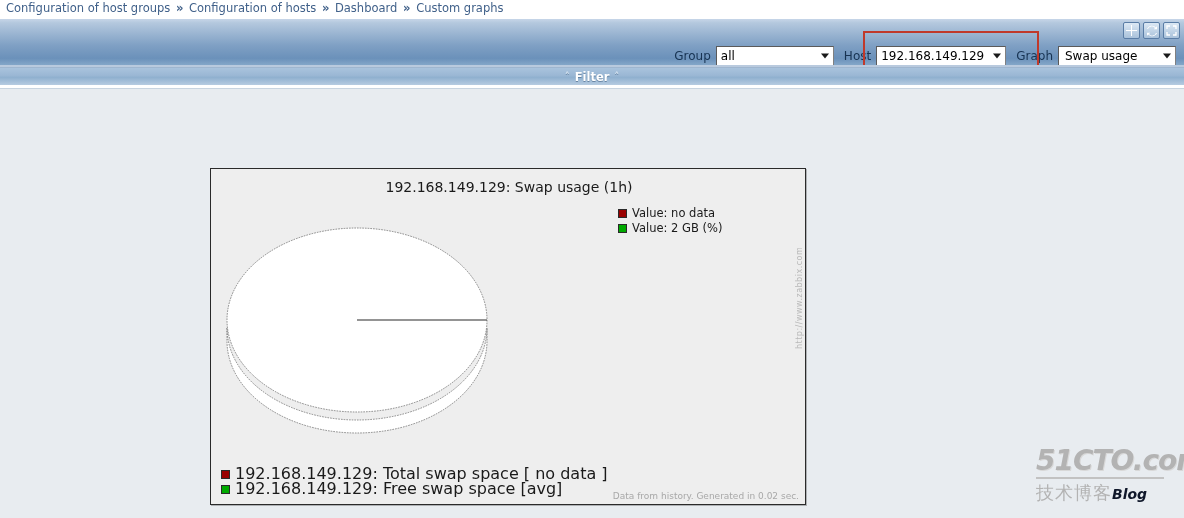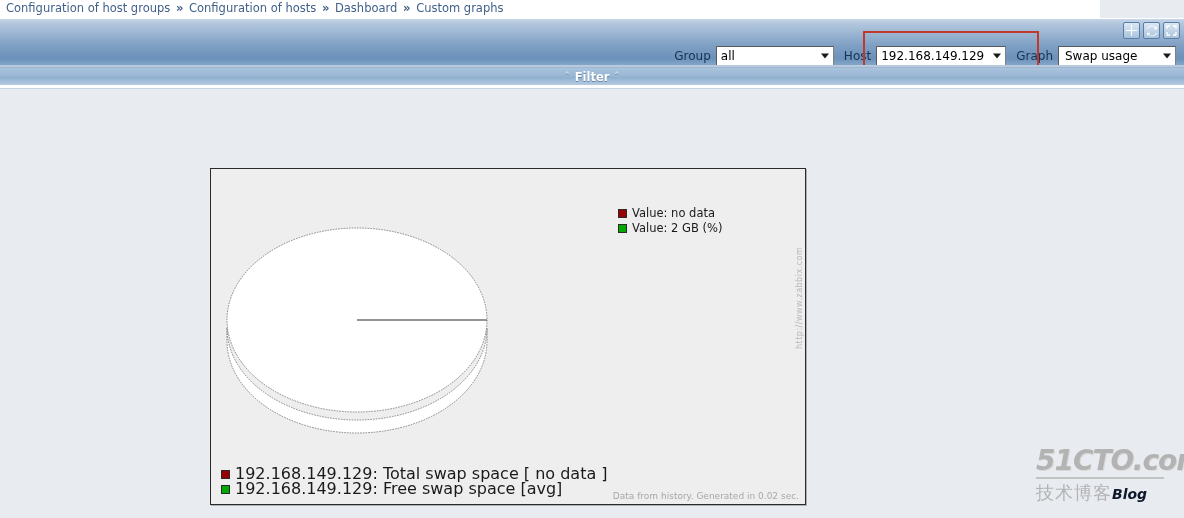--- a/index.html
+++ b/index.html
@@ -7,21 +7,21 @@
     margin: 0; padding: 0;
     width: 1184px; height: 518px;
     background: #e8ecf0;
     font-family: "DejaVu Sans", "Liberation Sans", sans-serif;
     overflow: hidden;
   }
   #app { position: relative; width: 1184px; height: 518px; background: #e8ecf0; }
 
   
   .breadcrumb-bar {
-    position: absolute; left: 0; top: 0; width: 1100px; height: 18px;
+    position: absolute; left: 0; top: 0; width: 1184px; height: 18px;
     background: #ffffff; padding: 1px 0 0 6px;
     font-size: 11.5px; color: #3b5a80; white-space: nowrap;
   }
   .bc-link { color: #41618a; }
   .bc-sep { color: #41618a; font-weight: bold; padding: 0 2px; }
 
   
   .header-band {
     position: absolute; left: 0; top: 18px; width: 1184px; height: 49px;
     background: linear-gradient(to bottom, #c7d6e8 0%, #b4c8de 8%, #7fa0c4 55%, #6b91ba 82%, #8badcd 100%);
@@ -250,20 +250,21 @@
 
   <div class="filter-bar">
     <span class="filter-chev">˄</span>
     <span>Filter</span>
     <span class="filter-chev">˄</span>
   </div>
   <div class="filter-sep"></div>
 
 
   <div class="graph-panel">
+    <div class="graph-title">192.168.149.129: Swap usage (1h)</div>
 
     <div class="legend-top">
       <div class="legend-row">
         <span class="swatch" style="background:#990000"></span>
         <span>Value: no data</span>
       </div>
       <div class="legend-row">
         <span class="swatch" style="background:#00aa00"></span>
         <span>Value: 2 GB (%)</span>
       </div>

